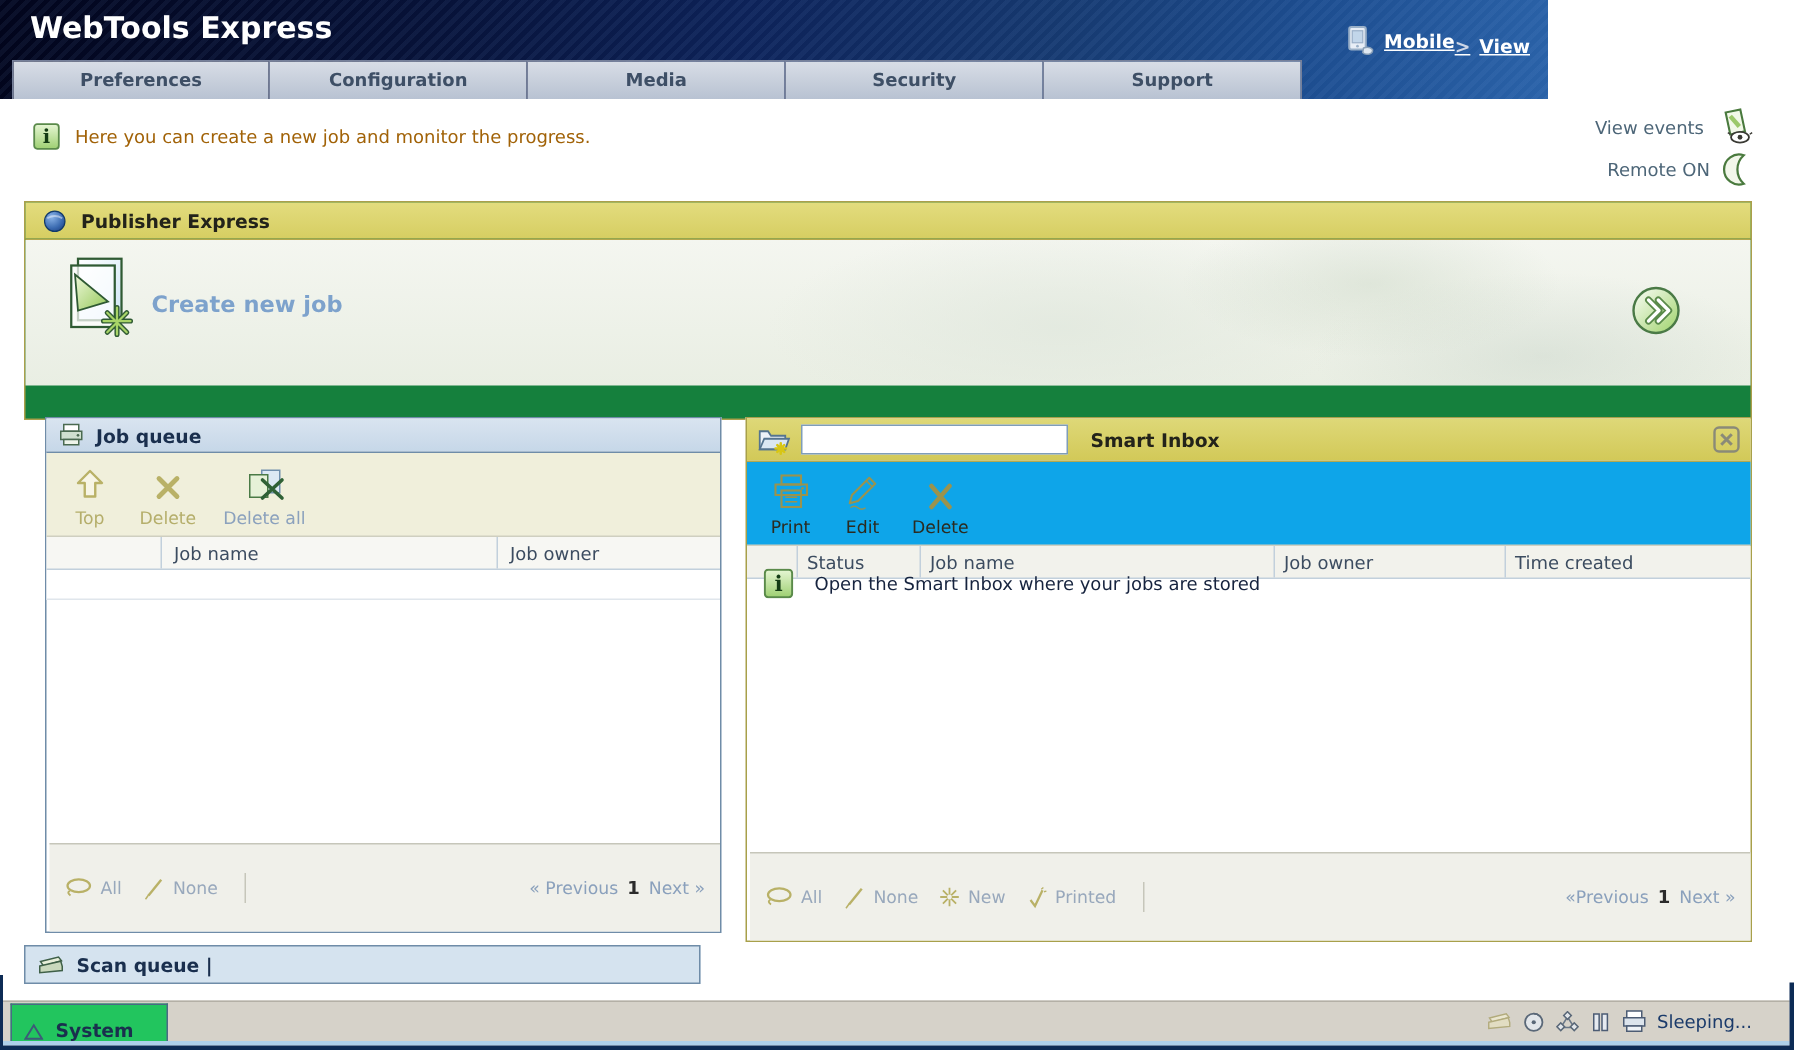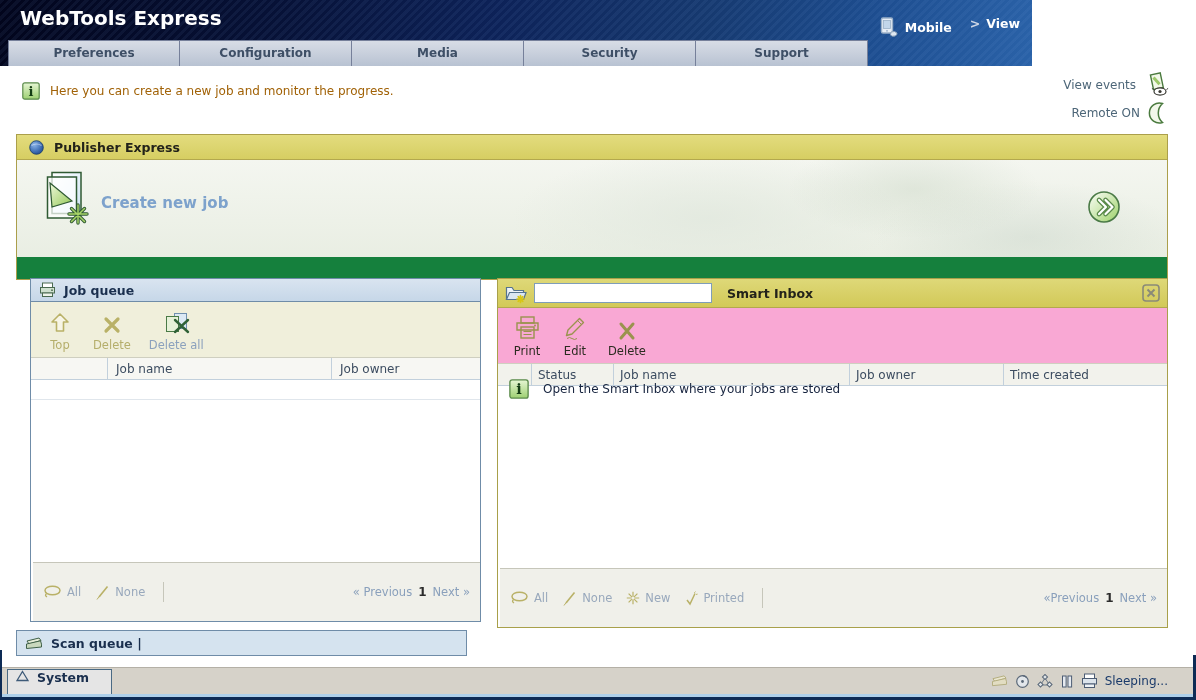--- a/index.html
+++ b/index.html
@@ -7,22 +7,22 @@
         font-family:"DejaVu Sans","Liberation Sans",sans-serif;font-size:12px;color:#222;}
   .abs{position:absolute;box-sizing:border-box;}
   svg{display:block;flex:none;}
 
   
   .topbar{left:0;top:0;width:1032px;height:66px;
     background:linear-gradient(100deg,#02051c 0%,#071238 28%,#0d2258 48%,#16396f 68%,#1d4d8f 84%,#2a62a8 100%);}
   .topbar::after{content:"";position:absolute;inset:0;
     background:repeating-linear-gradient(135deg,rgba(130,170,230,.07) 0 3px,transparent 3px 6px);}
   .brand{position:absolute;left:20px;top:6px;font-size:20px;font-weight:bold;color:#fff;z-index:2;}
-  .toplinks{position:absolute;right:12px;top:16px;display:flex;align-items:flex-start;gap:18px;
-    color:#fff;font-size:12.5px;font-weight:bold;z-index:3;}
+  .toplinks{position:absolute;right:12px;top:16px;display:flex;align-items:flex-end;
+    color:#fff;font-size:12.5px;font-weight:bold;z-index:3;text-decoration:underline;}
   .toplink{display:flex;align-items:center;gap:6px;cursor:pointer;}
   .help-arrow{color:#cdd6e6;font-weight:bold;}
   .tabbar{position:absolute;left:8px;bottom:0;display:flex;z-index:2;}
   .tab{width:172px;height:26px;line-height:25px;text-align:center;font-size:12px;font-weight:bold;
     color:#3e4f66;background:linear-gradient(#d8dde6,#b8c2d2);
     border:1px solid #76809a;border-bottom:none;box-sizing:border-box;cursor:pointer;}
   .tab+.tab{border-left:none;}
   .tab.active{background:#fcfcf9;color:#7da2cc;}
 
   
@@ -79,29 +79,29 @@
     font-weight:bold;font-size:12.5px;color:#1a2f4e;cursor:pointer;}
 
   
   .smartinbox{left:497px;top:278px;width:671px;height:350px;border:1px solid #a8a04a;background:#fff;}
   .si-hdr{height:28px;background:linear-gradient(#ded878,#d2c958);display:flex;align-items:center;
     gap:7px;padding:0 7px;border-bottom:1px solid #b3a84e;}
   .si-title{font-weight:bold;font-size:12.5px;color:#23231a;margin-left:8px;}
   .si-input{width:170px;height:16px;border:1px solid #7f9db9;font-size:12px;padding:1px 3px;
     font-family:"DejaVu Sans","Liberation Sans",sans-serif;}
   .si-close{margin-left:auto;cursor:pointer;}
-  .si-toolbar{background:#f9a8d4;}
+  .si-toolbar{background:#0ea5e9;}
   .si-thead{height:21px;background:#f2f2ec;}
   .si-inforow{position:absolute;left:0;top:100px;display:flex;align-items:flex-start;gap:14px;padding-left:11px;}
   .si-infotext{color:#16233e;font-size:12px;margin-top:3px;}
 
   
   .botgray{left:2px;top:667px;width:1191px;height:27px;background:#d6d2c9;border-top:1px solid #b4b0a6;}
-  .sys-tab{left:7px;top:669px;width:105px;height:25px;background:#e5e5e5;border:1px solid #4a6a84;
-    border-bottom:none;display:flex;align-items:flex-start;gap:8px;padding:0 8px;
+  .sys-tab{left:7px;top:669px;width:105px;height:25px;background:#22c55e;border:1px solid #4a6a84;
+    border-bottom:none;display:flex;align-items:flex-end;gap:8px;padding:0 8px;
     font-weight:bold;font-size:12.5px;color:#1a2f4e;cursor:pointer;}
   .status-area{right:28px;top:669px;height:24px;display:flex;align-items:center;gap:7px;
     color:#1a3a6a;font-size:12px;}
   .strip-blue{left:2px;top:694px;width:1191px;height:3px;background:#aed0ea;}
   .strip-navy{left:0;top:697px;width:1196px;height:3px;background:#0d2b55;}
   .edge-l{left:0;top:650px;width:2px;height:50px;background:#0d2b55;}
   .edge-r{right:0;top:655px;width:3px;height:45px;background:#0d2b55;}
 </style>
 </head>
 <body>

